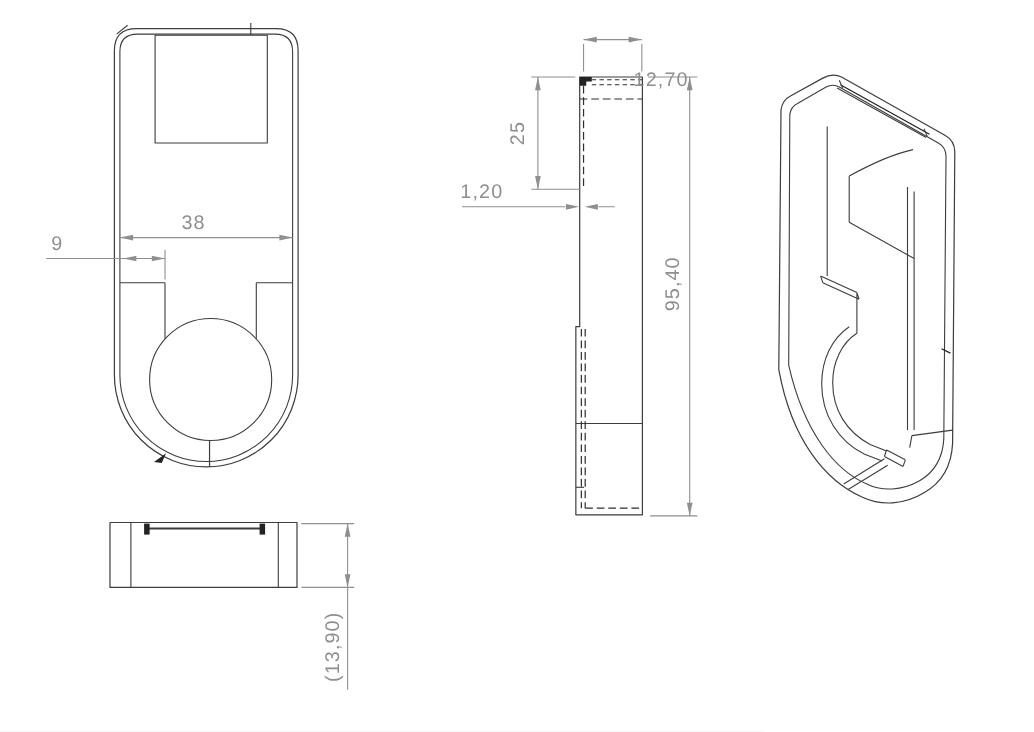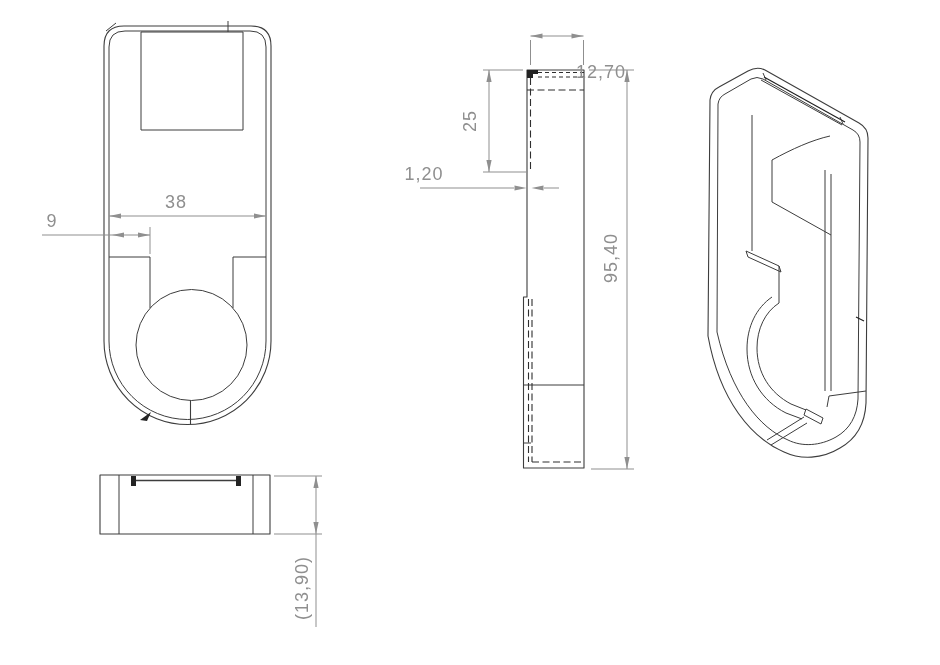--- a/index.html
+++ b/index.html
@@ -119,16 +119,16 @@
   <div class="dimlabel" style="left:176px;top:202px;">38</div>
 
   <div class="dimlabel" style="left:52px;top:221px;">9</div>
 
   <div class="dimlabel vert" style="left:302px;top:588px;">(13,90)</div>
 
   <div class="dimlabel" style="left:601px;top:25px;margin-top:47px;">12,70</div>
 
   <div class="dimlabel vert" style="left:470px;top:121px;">25</div>
 
-  <div class="dimlabel" style="left:424px;top:174px;">1,20</div>
+  <div class="dimlabel" style="left:438px;top:174px;">1,20</div>
 
   <div class="dimlabel vert" style="left:611px;top:258px;">95,40</div>
 </div>
 
 </body></html>

